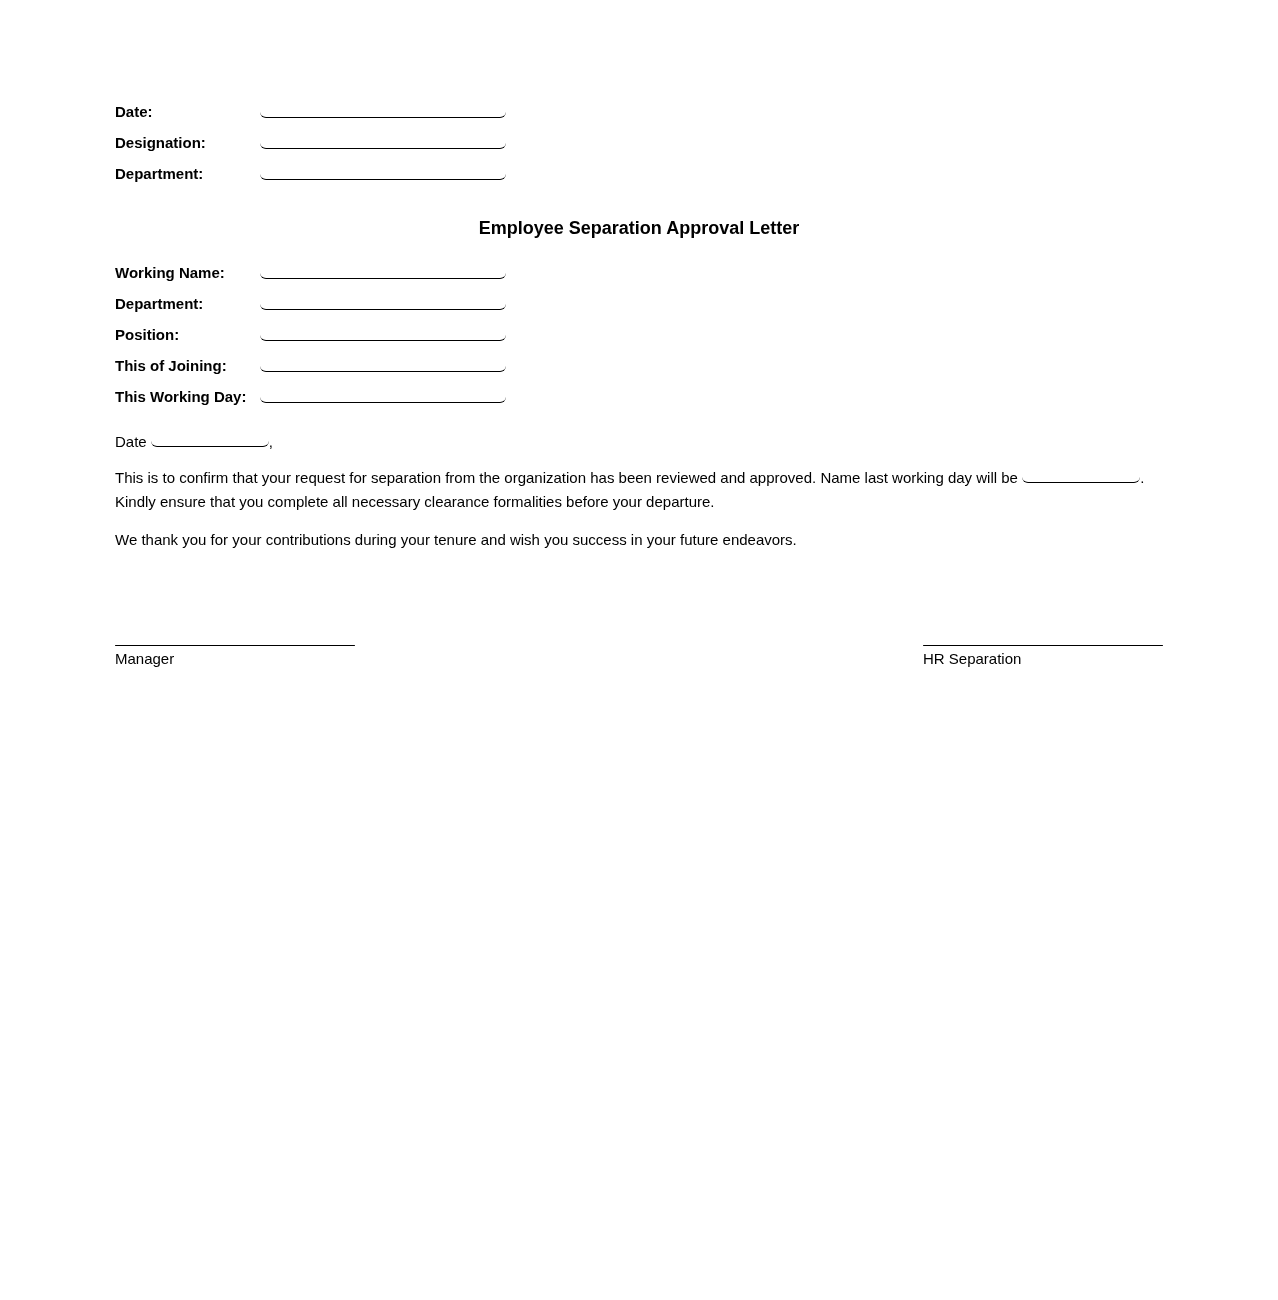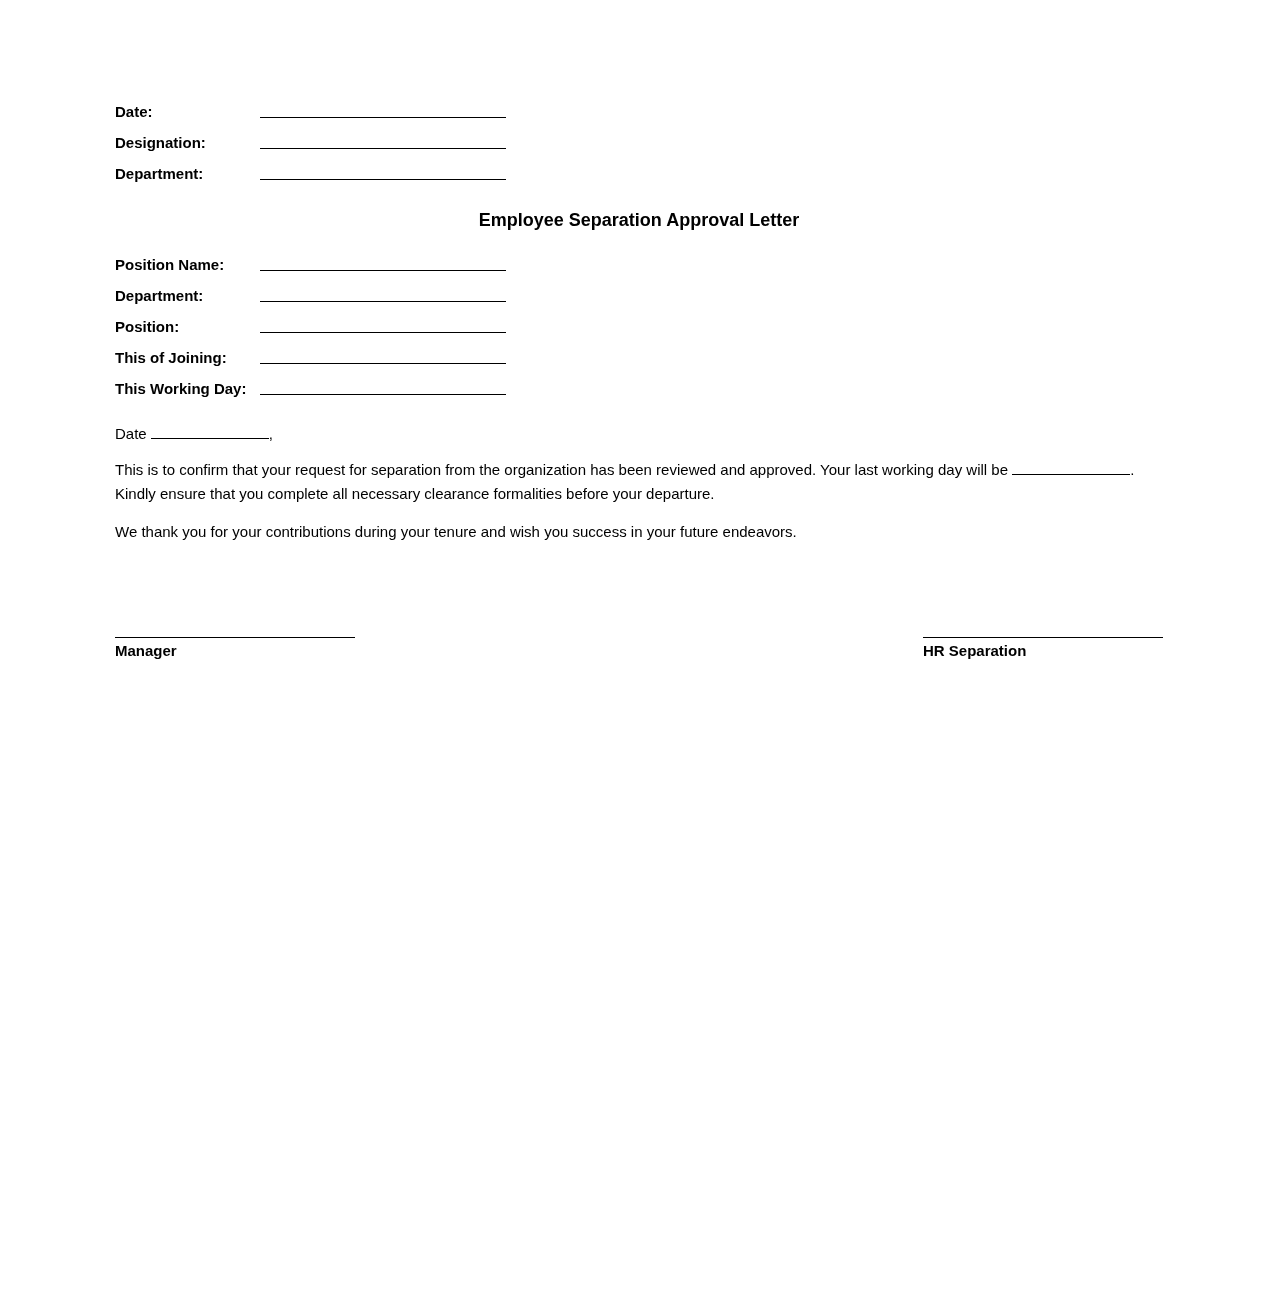--- a/index.html
+++ b/index.html
@@ -1,15 +1,15 @@
 <!DOCTYPE html>
 <html><head>
 <meta charset="utf-8">
 <style>
-  * { margin: 0; padding: 0; box-sizing: border-box; }
+  * { margin: 0; padding: 0; box-sizing: border-box; border-radius: 6px; }
   html, body { background: #ffffff; }
   .page {
     position: relative;
     width: 1278px;
     height: 1300px;
     background: #ffffff;
     color: #000000;
     font-family: "Liberation Sans", sans-serif;
     font-size: 15px;
     overflow: hidden;
@@ -29,21 +29,21 @@
     font-weight: bold;
     flex: 0 0 145px;
   }
   .field-line {
     width: 246px;
     height: 22px;
     border-bottom: 1.5px solid #000000;
     align-self: flex-start;
   }
   .doc-title {
-    margin-top: 18px;
+    margin-top: 26px;
     text-align: center;
     font-size: 18px;
     font-weight: bold;
     line-height: 26px;
   }
   .employee-section { margin-top: 16px; }
   .subject-line { margin-top: 18px; line-height: 20px; }
   .salutation { margin-top: 18px; line-height: 20px; }
   .inline-blank {
     display: inline-block;
@@ -59,21 +59,21 @@
     justify-content: space-between;
   }
   .signature-block { width: 240px; }
   .signature-line {
     width: 100%;
     height: 0;
     border-bottom: 1.5px solid #000000;
   }
   .signature-label {
     margin-top: 3px;
-    font-weight: bold;
+    font-weight: normal;
     line-height: 19px;
   }
 </style>
 </head>
 <body>
 
 <div class="page">
   <div class="content">
 
     <div>
@@ -88,21 +88,21 @@
       <div class="field-row">
         <span class="field-label">Department:</span>
         <span class="field-line"></span>
       </div>
     </div>
 
     <div class="doc-title">Employee Separation Approval Letter</div>
 
     <div class="employee-section">
       <div class="field-row">
-        <span class="field-label">Position Name:</span>
+        <span class="field-label">Working Name:</span>
         <span class="field-line"></span>
       </div>
       <div class="field-row">
         <span class="field-label">Department:</span>
         <span class="field-line"></span>
       </div>
       <div class="field-row">
         <span class="field-label">Position:</span>
         <span class="field-line"></span>
       </div>
@@ -112,21 +112,21 @@
       </div>
       <div class="field-row">
         <span class="field-label">This Working Day:</span>
         <span class="field-line"></span>
       </div>
     </div>
 
 
     <div class="salutation"><span>Date</span>&nbsp;<span class="inline-blank"></span><span>,</span></div>
 
-    <div class="body-paragraph"><span>This is to confirm that your request for separation from the organization has been reviewed and approved. Your last working day will be</span> <span class="inline-blank"></span><span>. Kindly ensure that you complete all necessary clearance formalities before your departure.</span></div>
+    <div class="body-paragraph"><span>This is to confirm that your request for separation from the organization has been reviewed and approved. Name last working day will be</span> <span class="inline-blank"></span><span>. Kindly ensure that you complete all necessary clearance formalities before your departure.</span></div>
 
     <div class="body-paragraph">We thank you for your contributions during your tenure and wish you success in your future endeavors.</div>
 
     <div class="signature-row">
       <div class="signature-block">
         <div class="signature-line"></div>
         <div class="signature-label">Manager</div>
       </div>
       <div class="signature-block">
         <div class="signature-line"></div>

